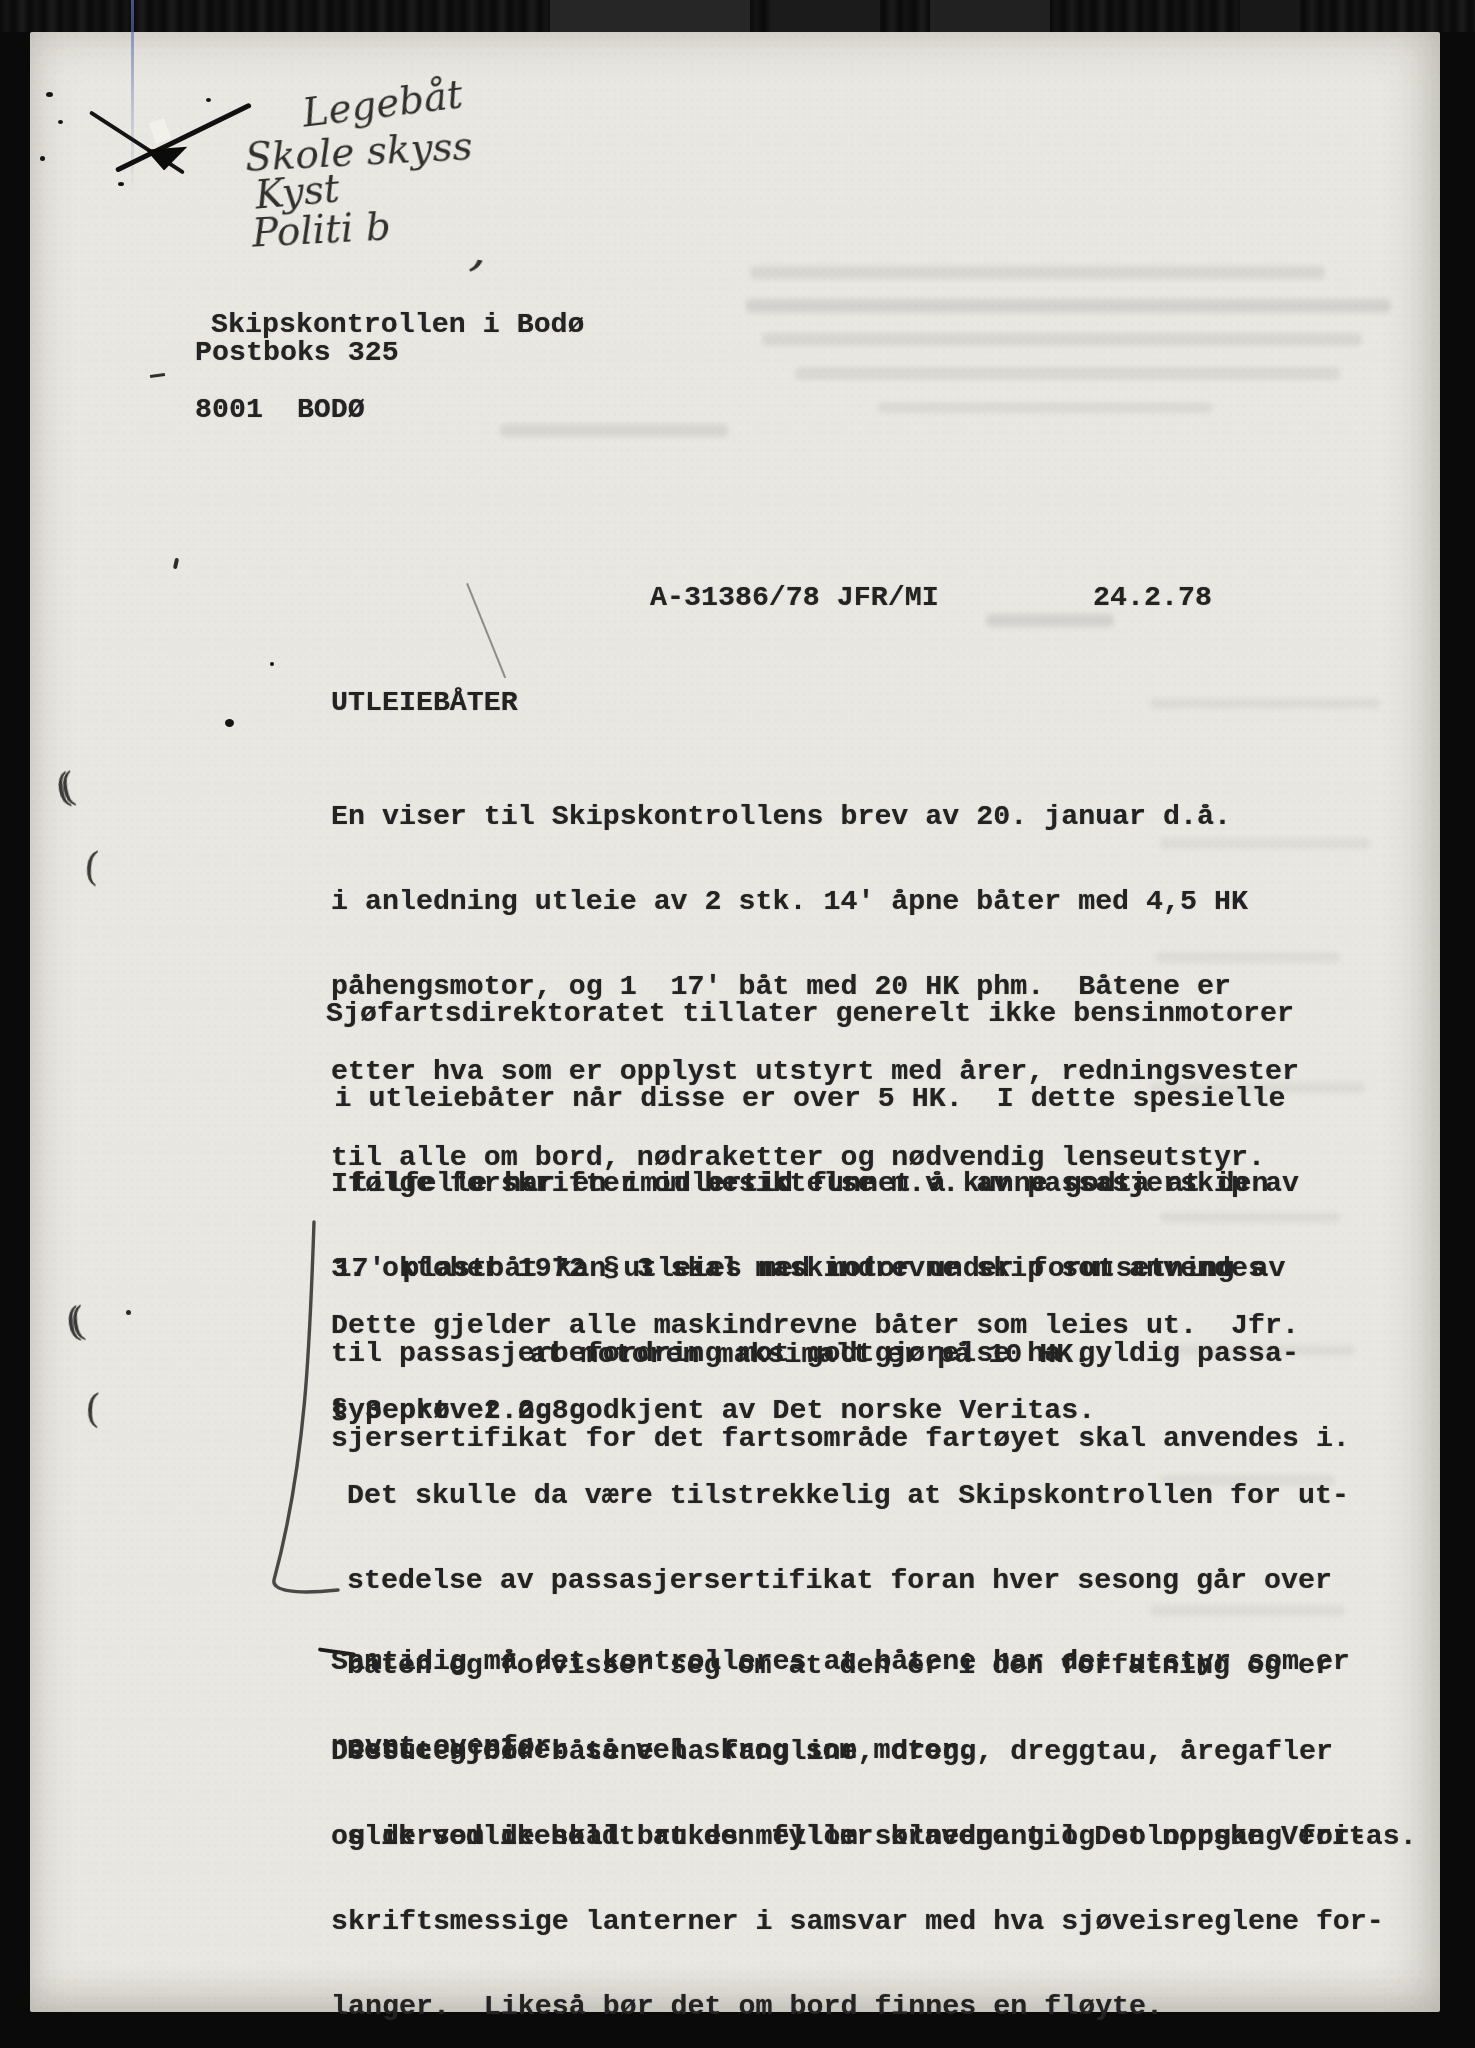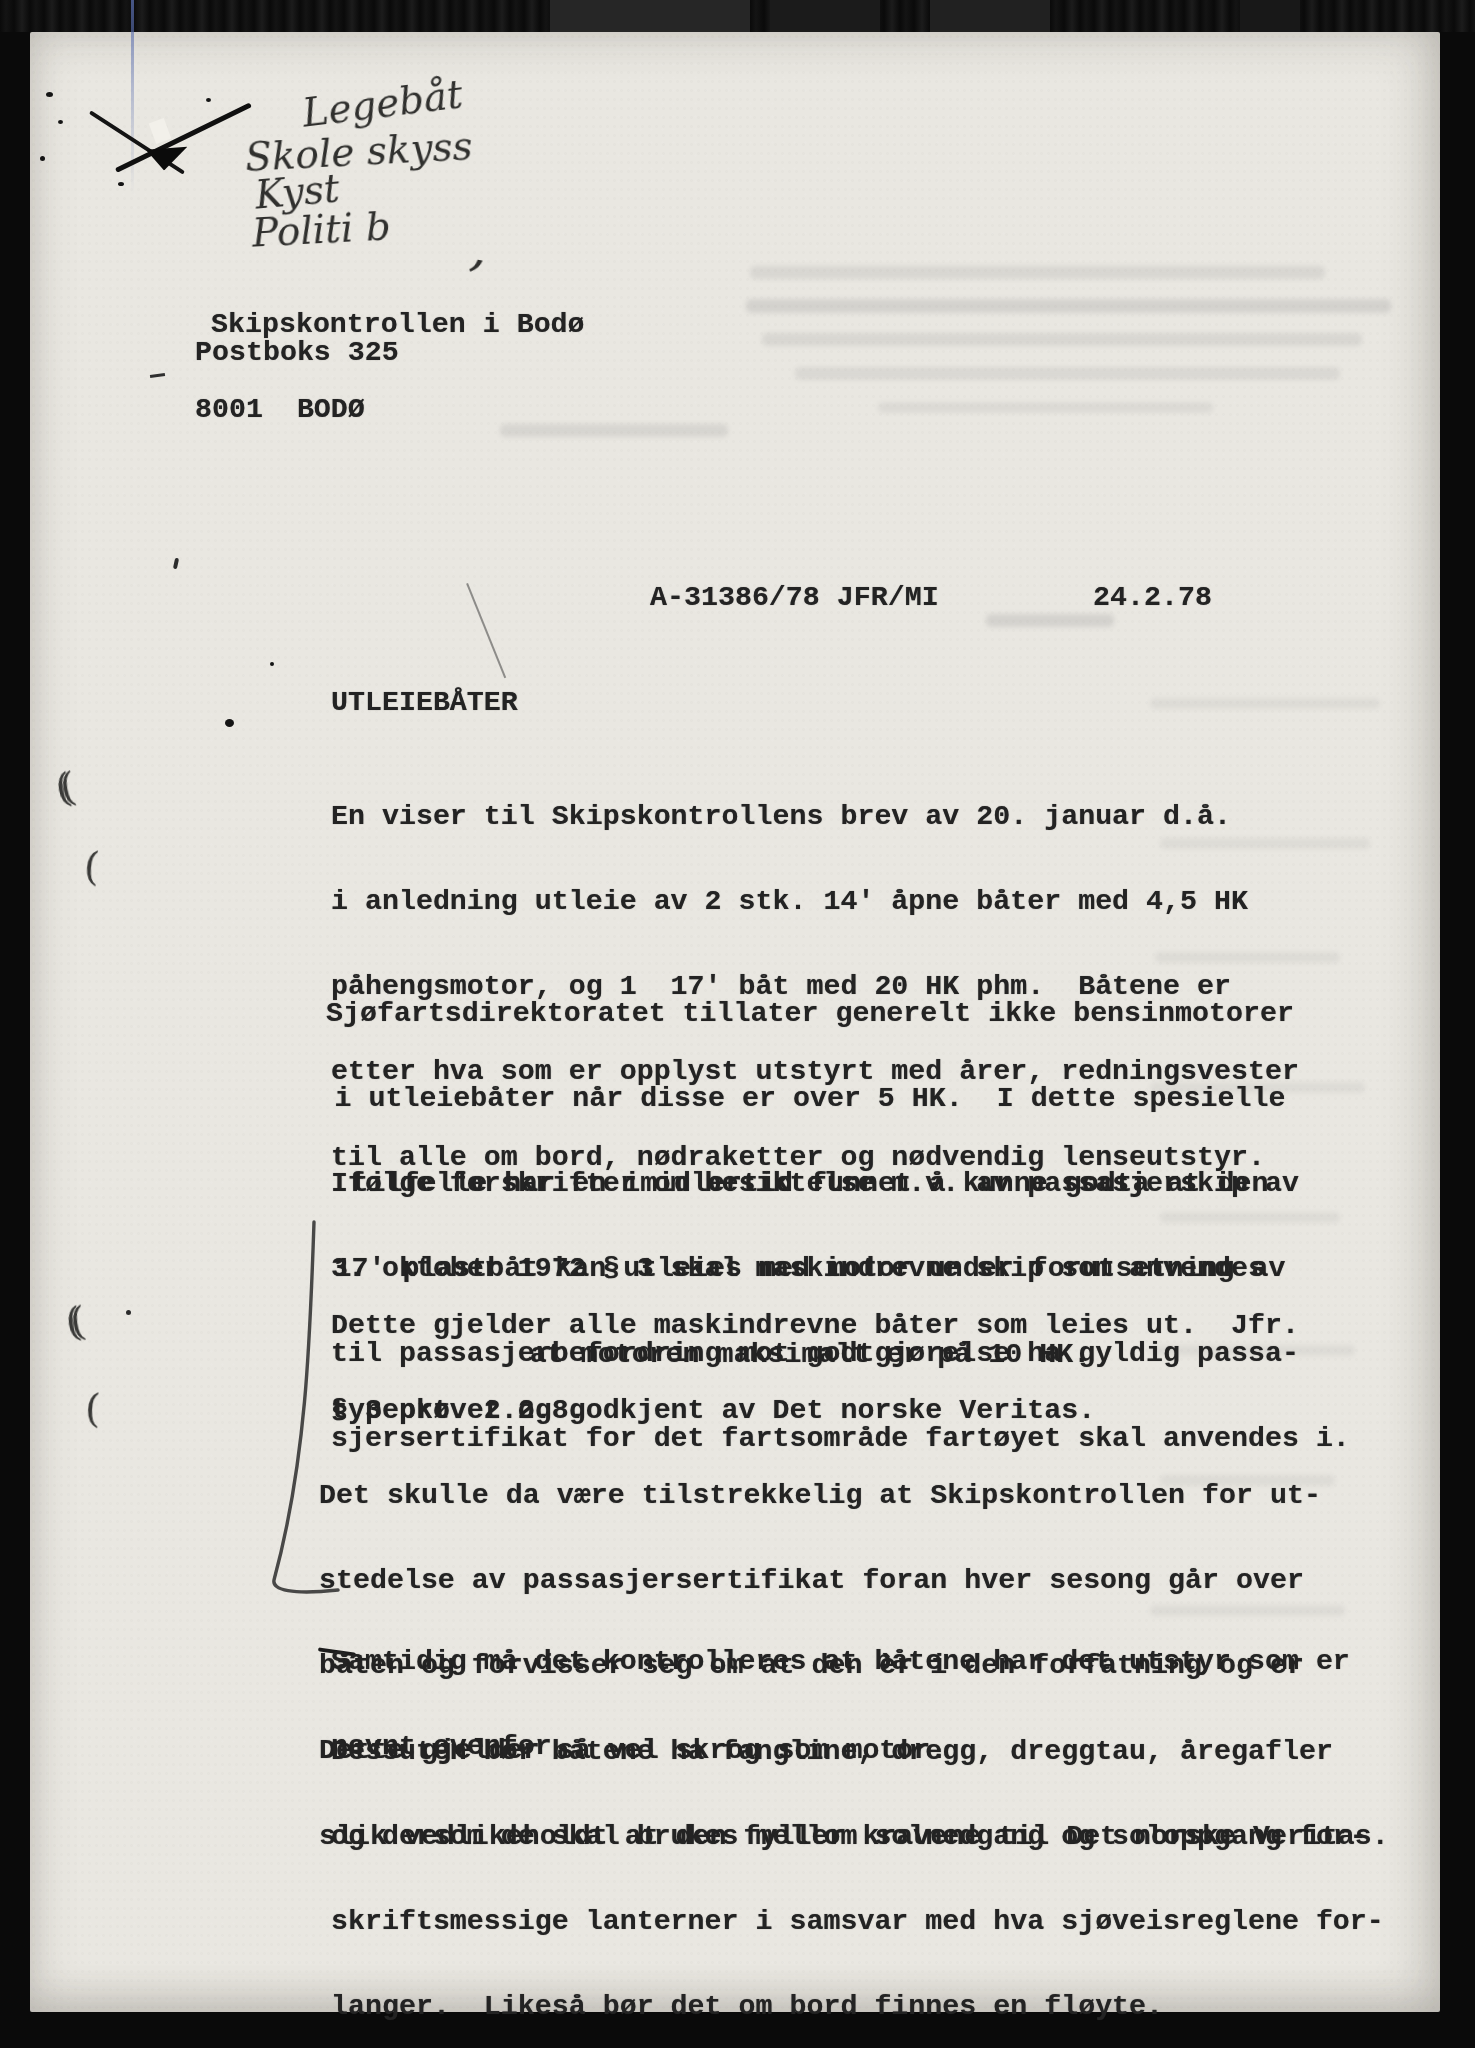--- a/index.html
+++ b/index.html
@@ -149,21 +149,21 @@
 
   <div class="tw" style="left:331px;top:1254px;">
     <span class="tline">Dette gjelder alle maskindrevne båter som leies ut.  Jfr.</span>
     <span class="tline">§ 3 pkt. 2.2.8.</span>
   </div>
 
   <div class="tw" style="left:331px;top:1339px;">
     <span class="tline">typeprøvet og godkjent av Det norske Veritas.</span>
   </div>
 
-  <div class="tw" style="left:319px;top:1424px;">
+  <div class="tw" style="left:347px;top:1424px;">
     <span class="tline">Det skulle da være tilstrekkelig at Skipskontrollen for ut-</span>
     <span class="tline">stedelse av passasjersertifikat foran hver sesong går over</span>
     <span class="tline">båten og forvisser seg om at den èr i den forfatning og er</span>
     <span class="tline">Dette gjelder så vel skrog som motor.</span>
     <span class="tline">slik vedlikeholdt at den fyller kravene til Det norske Veritas.</span>
   </div>
 
   <div class="tw" style="left:331px;top:1590px;">
     <span class="tline">Samtidig må det kontrolleres at båtene har det utstyr som er</span>
     <span class="tline">nevnt ovenfor.</span>

